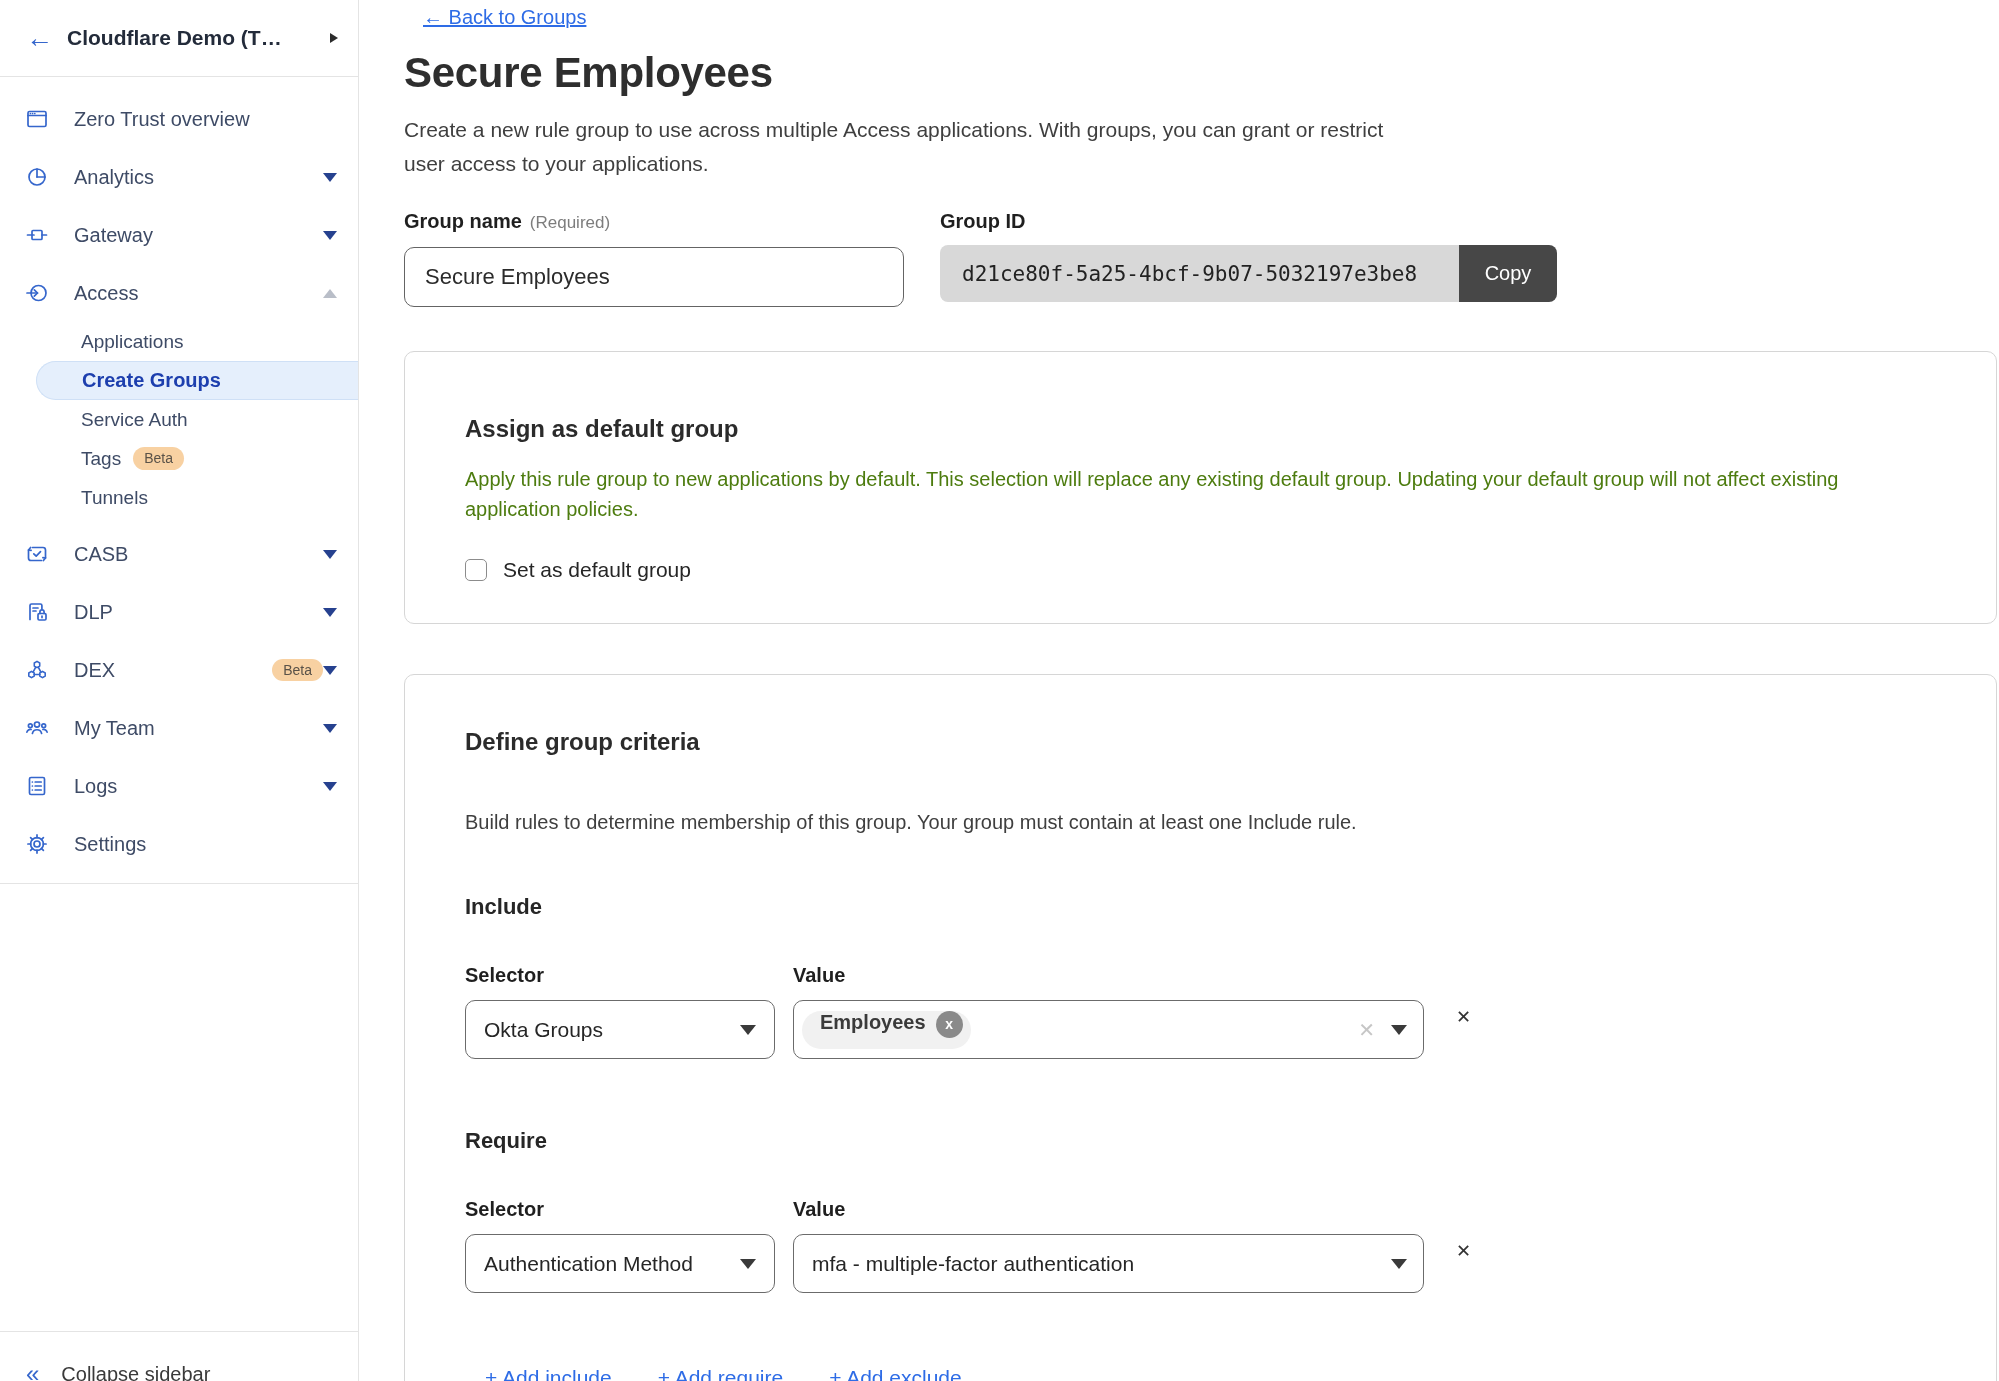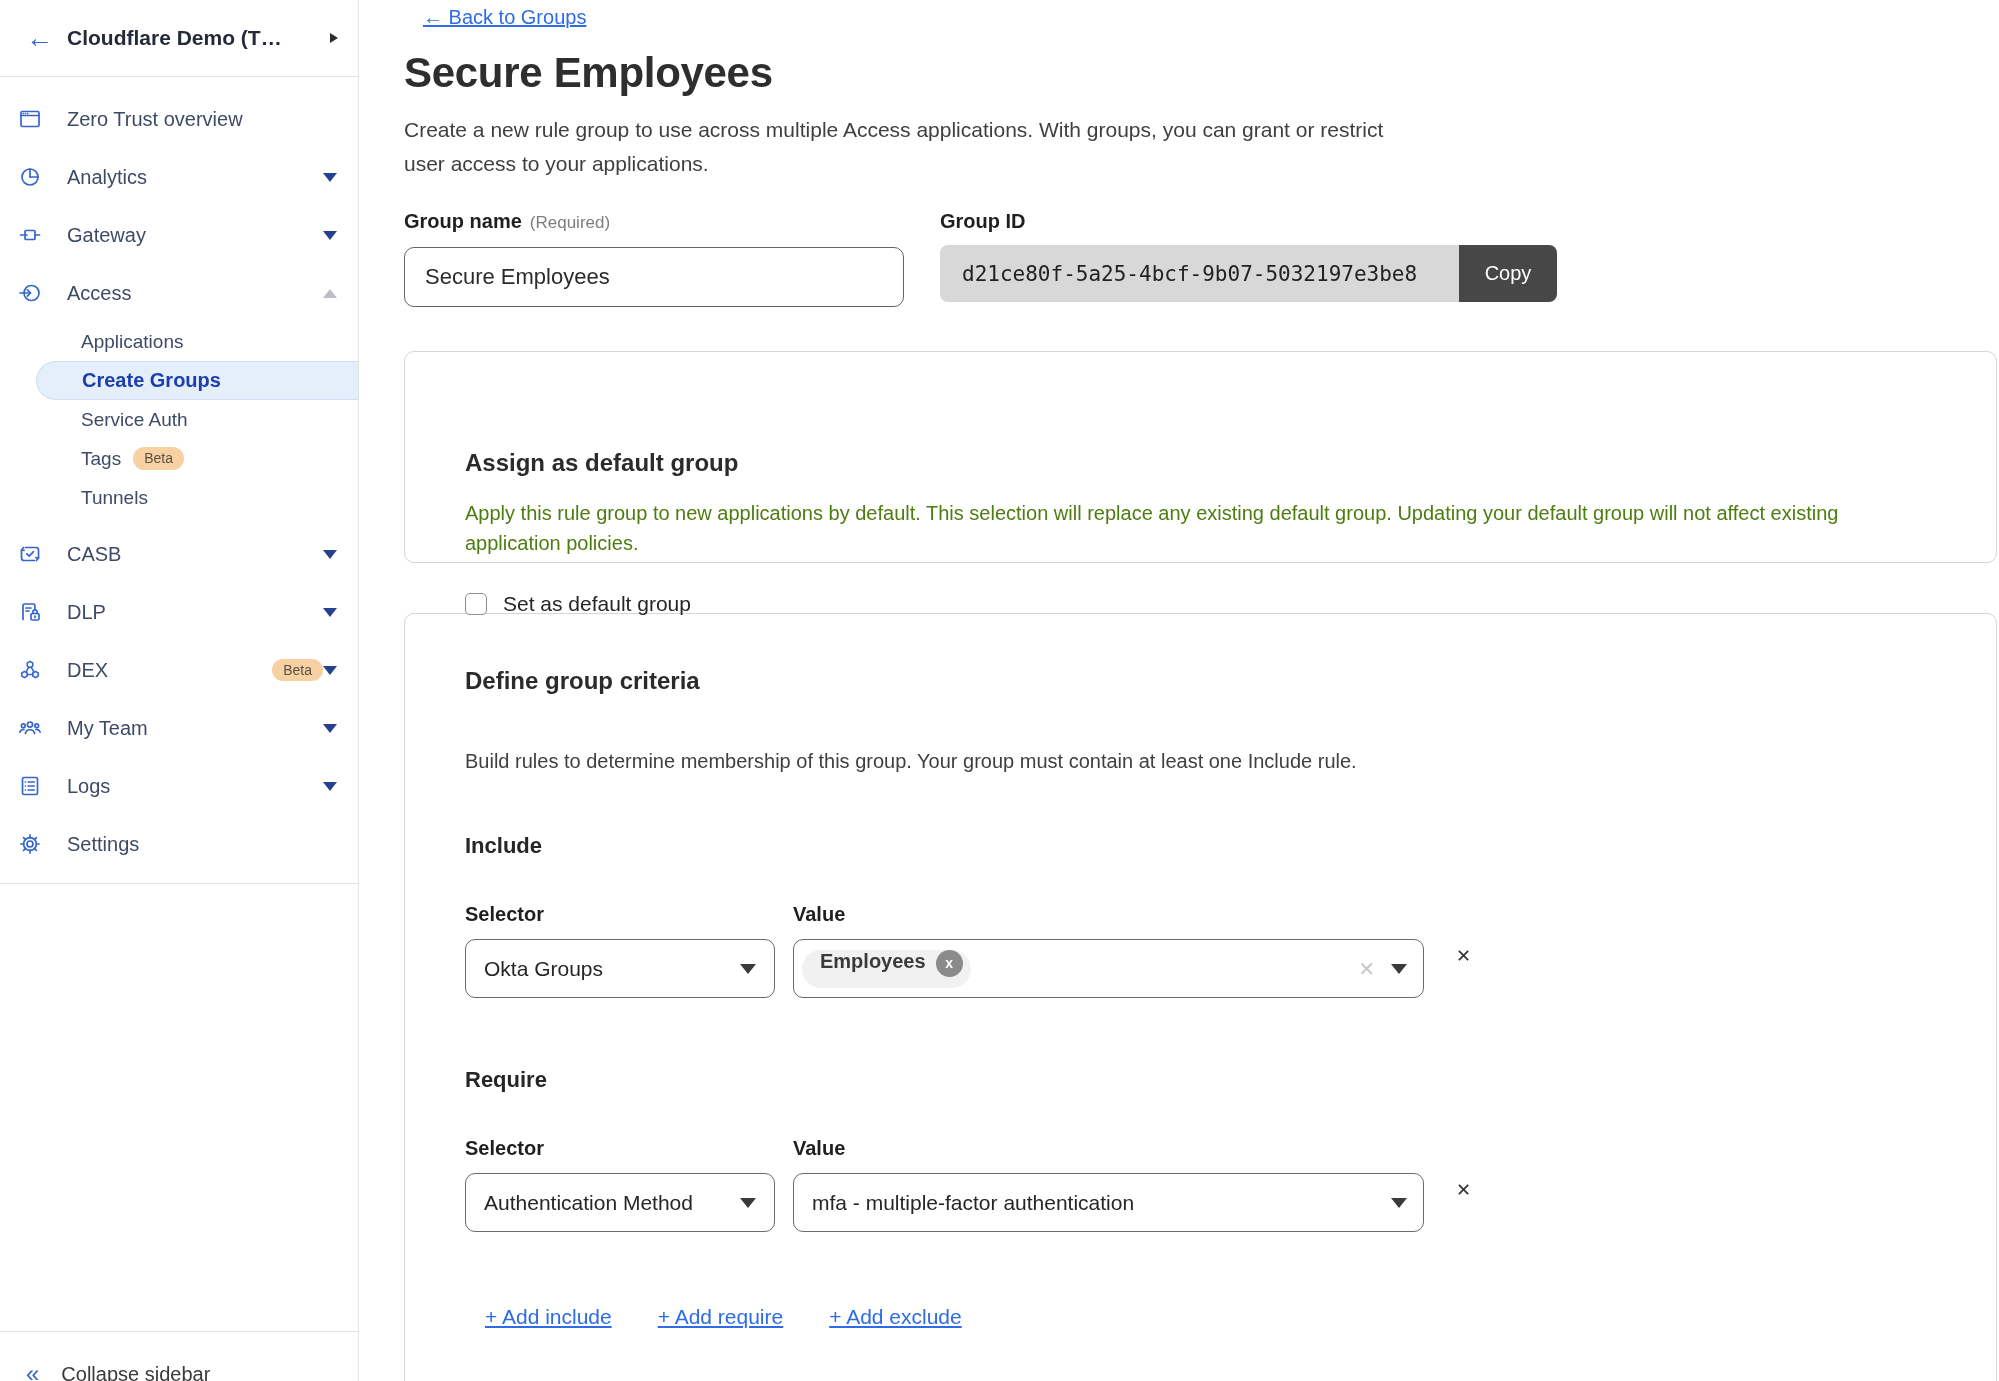--- a/index.html
+++ b/index.html
@@ -7,21 +7,21 @@
   *{box-sizing:border-box;}
   .app{display:flex;width:1999px;height:1381px;overflow:hidden;background:#fff;}
 
   
   .sidebar{position:relative;flex:0 0 359px;width:359px;height:100%;border-right:1px solid #e4e4e4;background:#fff;}
   .sb-header{height:77px;border-bottom:1px solid #e4e4e4;display:flex;align-items:center;padding:0 20px 0 26px;}
   .sb-back{color:var(--accent-blue,#3566cc);font-size:27px;line-height:1;margin-right:14px;cursor:pointer;}
   .sb-title{flex:1;font-size:21px;font-weight:700;color:#232b3a;white-space:nowrap;overflow:hidden;}
   .sb-expand{width:0;height:0;border-left:8px solid #2b2b2b;border-top:5.5px solid transparent;border-bottom:5.5px solid transparent;margin-left:8px;cursor:pointer;}
   .nav{padding-top:13px;}
-  .nav-item{height:58px;display:flex;align-items:center;padding:0 21px 0 18px;cursor:pointer;}
+  .nav-item{height:58px;display:flex;align-items:center;padding:0 21px 0 25px;cursor:pointer;}
   .nav-item.gap{margin-top:8px;}
   .nav-icon{width:24px;height:24px;margin-right:25px;flex:0 0 24px;}
   .nav-icon svg{display:block;}
   .nav-label{flex:1;font-size:20px;color:var(--nav-text,#3e4b66);}
   .caret{width:0;height:0;border-left:7px solid transparent;border-right:7px solid transparent;}
   .caret.down{border-top:9px solid #26418f;}
   .caret.up{border-bottom:9px solid #b9bec8;}
   .sub-item{height:39px;display:flex;align-items:center;padding-left:81px;font-size:19px;color:var(--nav-text,#3e4b66);cursor:pointer;}
   .sub-item.selected{margin-left:36px;padding-left:45px;background:var(--selected-bg,#e5effc);
     border:1px solid #cfe0f6;border-right:none;border-radius:20px 0 0 20px;
@@ -46,21 +46,21 @@
   .text-input{display:block;margin-top:12px;width:500px;height:60px;border:1.5px solid #646464;border-radius:10px;
     padding:0 20px;font-size:22px;color:#2b2b2b;font-family:"Liberation Sans",sans-serif;background:#fff;outline:none;}
   .group-id-col{margin-left:36px;}
   .id-widget{margin-top:12px;display:flex;height:57px;}
   .id-box{width:519px;background:var(--group-id-bg,#d8d8d8);border-radius:8px 0 0 8px;display:flex;align-items:center;
     padding:0 22px;font-family:"DejaVu Sans Mono",monospace;font-size:21px;color:#222;}
   .copy-btn{width:98px;background:var(--copy-btn-bg,#474747);color:#fff;font-size:20px;border:none;
     border-radius:0 8px 8px 0;cursor:pointer;font-family:"Liberation Sans",sans-serif;}
 
   .card{border:1px solid #d6d6d6;border-radius:10px;background:#fff;width:1593px;}
-  .card-default{margin-top:44px;height:212px;padding:96px 60px 0;}
+  .card-default{margin-top:44px;height:273px;padding:62px 60px 0;}
   .card-criteria{margin-top:50px;padding:52px 60px 60px;}
   .card-title{font-size:24px;line-height:30px;font-weight:700;color:#2b2b2b;}
   .card-desc{margin:20px 0 0;font-size:20px;line-height:30px;color:#4d7c0f;max-width:1430px;}
   .checkbox-row{margin-top:34px;display:flex;align-items:center;}
   .cbx{appearance:none;-webkit-appearance:none;width:22px;height:22px;border:1.5px solid #8c8c8c;border-radius:5px;
     margin:0 16px 0 0;background:#fff;cursor:pointer;}
   .cbx-label{font-size:21px;color:#262626;}
 
   .crit-desc{margin:50px 0 0;font-size:20px;line-height:30px;color:#3f3f3f;}
   .section-h{margin:56px 0 0;font-size:22px;line-height:28px;font-weight:700;color:#262626;}

